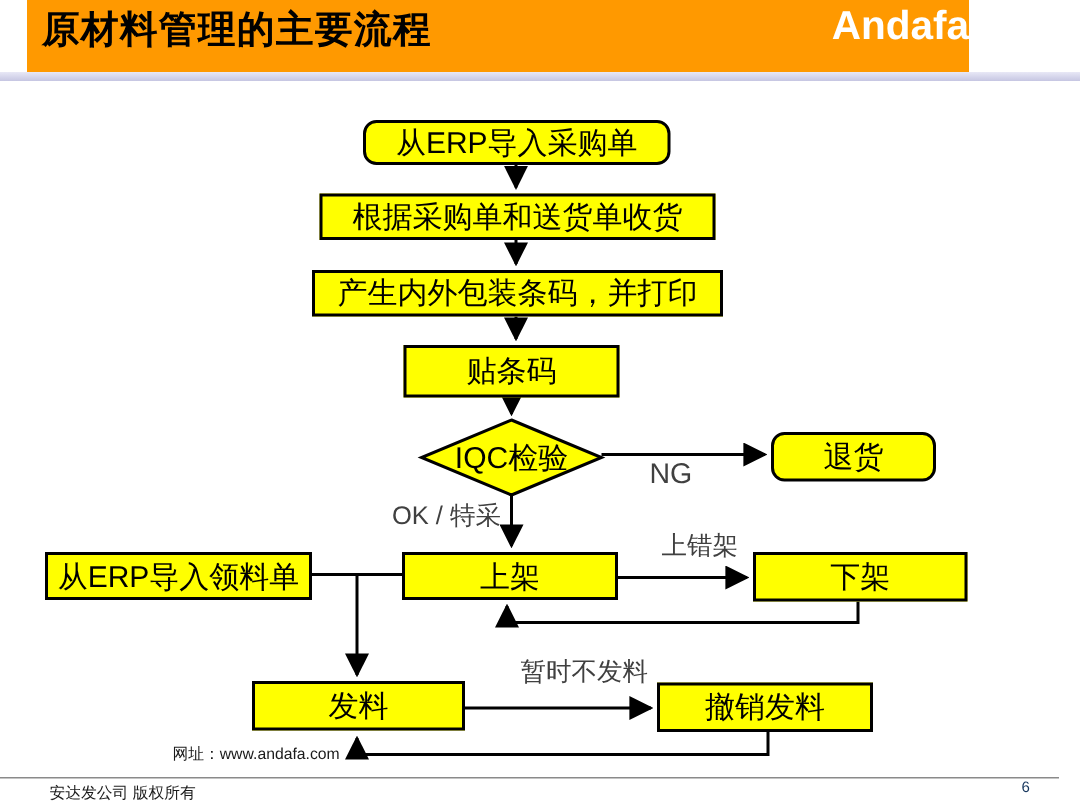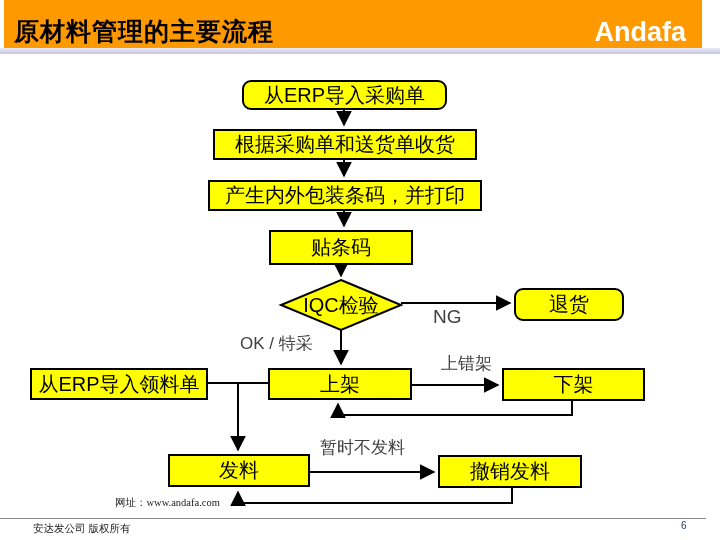--- a/index.html
+++ b/index.html
@@ -2,30 +2,30 @@
 <html style="--header-bg: #FF9900; --node-fill: #FFFF00; --node-border: #000000; --page-number: #17375E;"><head>
 <meta charset="utf-8">
 <style>
   html,body{margin:0;padding:0;background:#fff;}
   .slide{
     position:relative;width:720px;height:540px;overflow:hidden;
     font-family:"Liberation Sans",sans-serif;background:#fff;
   }
   
   .header{
-    position:absolute;left:4px;top:0;width:698px;height:48px;
+    position:absolute;left:18px;top:0;width:628px;height:48px;
     background:var(--header-bg,#FF9900);
-    display:flex;align-items:flex-end;justify-content:space-between;
+    display:flex;align-items:flex-start;justify-content:space-between;
   }
   .header-title{
     font-size:25px;font-weight:bold;color:#000;padding-left:10px;padding-top:3px;
     letter-spacing:1px;
   }
   .header-logo{
-    font-size:27px;font-weight:bold;color:#fff;padding-right:16px;padding-top:2px;
+    font-size:27px;font-weight:bold;color:#fff;padding-top:2px;
   }
   .stripe{
     position:absolute;left:0;top:48px;width:720px;height:6px;
     background:linear-gradient(to bottom,#E8E8F6,#C6C6E2);
   }
   
   .node{
     position:absolute;box-sizing:border-box;
     background:var(--node-fill,#FFFF00);
     border:2px solid var(--node-border,#000);
@@ -37,21 +37,21 @@
     position:absolute;display:flex;align-items:center;justify-content:center;
     font-size:20px;color:#000;background:transparent;border:none;
   }
   .connectors{position:absolute;left:0;top:0;width:720px;height:540px;}
   .edge-label{
     position:absolute;font-size:17px;color:#404040;white-space:nowrap;
   }
   
   .footer-line{position:absolute;left:0;top:518px;width:706px;height:1px;background:#8a8a8a;}
   .footer-copyright{position:absolute;left:13px;top:522px;font-size:10.5px;color:#1a1a1a;margin-left:20px;}
-  .footer-website{position:absolute;left:115px;top:496px;font-size:10.5px;color:#1a1a1a;font-family:Liberation Serif, serif;}
+  .footer-website{position:absolute;left:115px;top:496px;font-size:10.5px;color:#1a1a1a;}
   .page-number{position:absolute;left:681px;top:520px;font-size:10px;color:var(--page-number,#17375E);}
 </style>
 </head>
 <body>
 
 <div class="slide">
 
   <div class="header">
     <div class="header-title">原材料管理的主要流程</div>
     <div class="header-logo">Andafa</div>
@@ -98,24 +98,24 @@
   <div class="node" style="left:268px;top:368px;width:144px;height:32px">上架</div>
 
   <div class="node" style="left:502px;top:368px;width:143px;height:33px">下架</div>
 
   <div class="node" style="left:168px;top:454px;width:142px;height:33px">发料</div>
 
   <div class="node" style="left:438px;top:455px;width:144px;height:33px">撤销发料</div>
 
   <div class="edge-label" style="left:433px;top:306px;font-size:19px">NG</div>
 
-  <div class="edge-label" style="left:240px;top:332px;width:94px;">OK / 特采</div>
+  <div class="edge-label" style="left:240px;top:332px;width:94px;text-align:right">OK / 特采</div>
 
   <div class="edge-label" style="left:420px;top:352px;width:72px;text-align:right">上错架</div>
 
-  <div class="edge-label" style="left:320px;top:436px;width:112px;text-align:left">暂时不发料</div>
+  <div class="edge-label" style="left:320px;top:436px;width:112px;text-align:right">暂时不发料</div>
 
   <div class="footer-line"></div>
   <div class="footer-copyright">安达发公司 版权所有</div>
   <div class="footer-website">网址：www.andafa.com</div>
   <div class="page-number">6</div>
 
 </div>
 
 </body></html>

